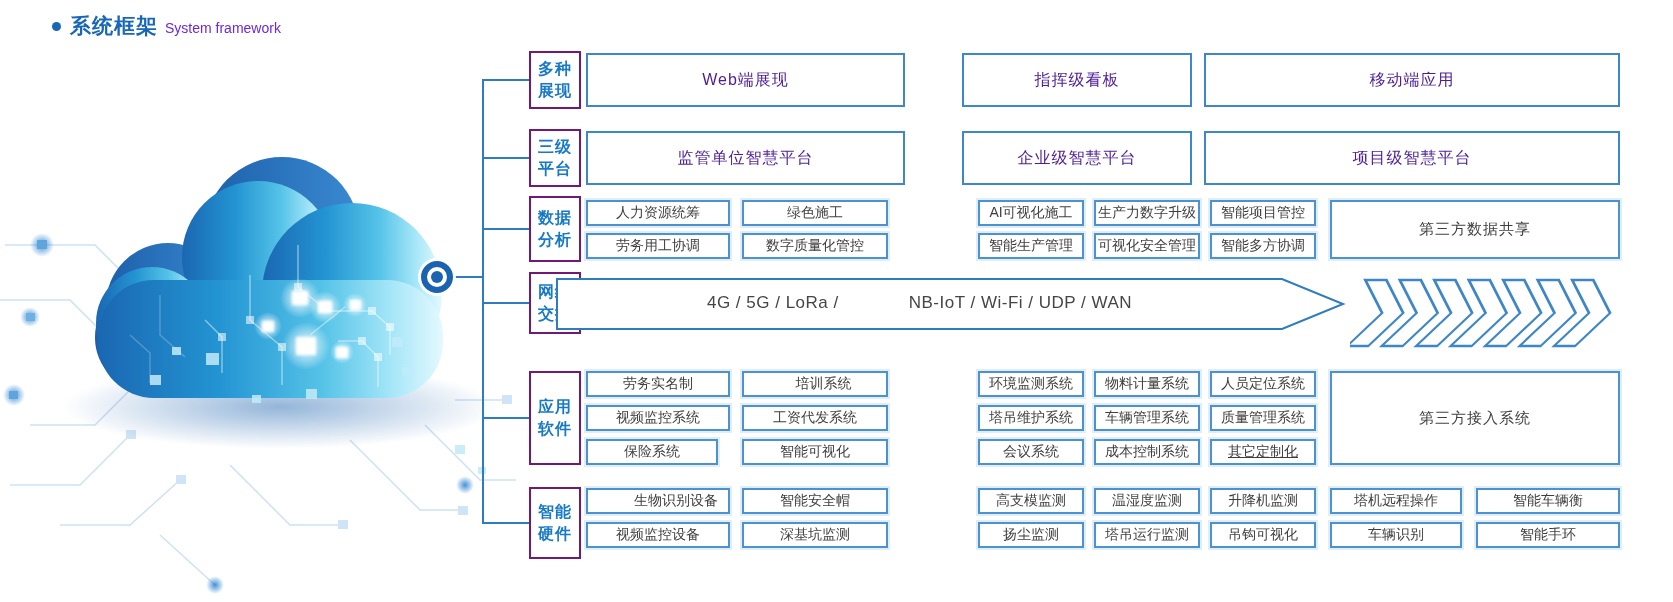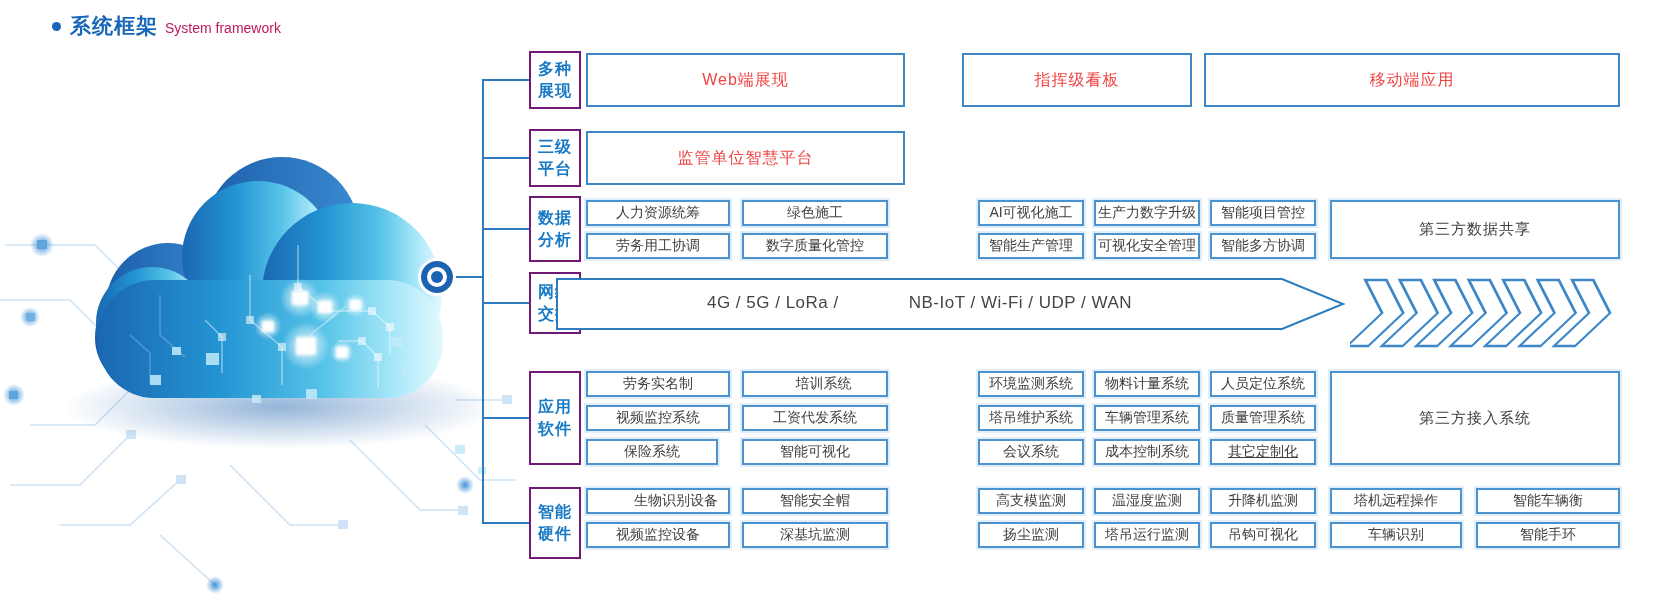--- a/index.html
+++ b/index.html
@@ -3,29 +3,29 @@
 <meta charset="utf-8">
 <style>
   html,body{margin:0;padding:0;background:#fff;}
   #stage{position:relative;width:1673px;height:602px;background:#fff;overflow:hidden;
          font-family:"Liberation Sans","DejaVu Sans",sans-serif;}
   .abs{position:absolute;box-sizing:border-box;}
   
   .title-row{left:52px;top:12px;display:flex;align-items:baseline;}
   .bullet{width:9px;height:9px;border-radius:50%;background:#1866b8;align-self:center;margin-right:9px;}
   .t-zh{font-size:21px;font-weight:bold;color:#1866b8;letter-spacing:1px;}
-  .t-en{font-size:14px;color:#be185d;margin-left:7px;}
+  .t-en{font-size:14px;color:#6d28d9;margin-left:7px;}
   
   .line{position:absolute;background:#2e7cc0;}
   
   .labelbox{background:#fff;border:2px solid #701a75;color:#187ac5;font-weight:bold;font-size:16px;
             line-height:1.4;letter-spacing:1px;display:flex;flex-direction:column;align-items:center;justify-content:center;}
   
   .bigbox{background:#fff;border:2px solid #3e88c8;display:flex;align-items:center;justify-content:center;
-          font-size:16px;color:#ef4444;letter-spacing:1px;}
+          font-size:16px;color:#4c1d95;letter-spacing:1px;}
   
   .smbox{background:#fff;border:2px solid #4a93cf;box-shadow:0 0 0 2px rgba(168,205,238,.35);
          display:flex;align-items:center;justify-content:center;font-size:14px;color:#3f3f3f;}
   .tallbox{background:#fff;border:2px solid #4a93cf;box-shadow:0 0 0 2px rgba(168,205,238,.35);
          display:flex;align-items:center;justify-content:center;font-size:15px;color:#3f3f3f;letter-spacing:1px;}
   
   .bartext{display:flex;align-items:center;justify-content:center;gap:70px;font-size:17px;color:#454545;letter-spacing:.5px;}
   
   .node{width:32px;height:32px;border-radius:50%;border:6px solid #1b63b0;background:#fff;
         box-shadow:0 0 0 3px rgba(255,255,255,.95);}
@@ -203,20 +203,22 @@
   <div class="abs labelbox" style="left:529px;top:487px;width:52px;height:72px;">
     <span>智能</span>
       <span>硬件</span>
   </div>
 
   <div class="abs bigbox" style="left:586px;top:53px;width:319px;height:54px;">Web端展现</div>
   <div class="abs bigbox" style="left:1204px;top:53px;width:416px;height:54px;">移动端应用</div>
   <div class="abs bigbox" style="left:962px;top:53px;width:230px;height:54px;">指挥级看板</div>
 
   <div class="abs bigbox" style="left:586px;top:131px;width:319px;height:54px;">监管单位智慧平台</div>
+  <div class="abs bigbox" style="left:962px;top:131px;width:230px;height:54px;">企业级智慧平台</div>
+  <div class="abs bigbox" style="left:1204px;top:131px;width:416px;height:54px;">项目级智慧平台</div>
 
   <div class="abs smbox" style="left:586px;top:200px;width:144px;height:26px;">人力资源统筹</div>
   <div class="abs smbox" style="left:586px;top:233px;width:144px;height:26px;">劳务用工协调</div>
   <div class="abs smbox" style="left:742px;top:200px;width:146px;height:26px;">绿色施工</div>
   <div class="abs smbox" style="left:742px;top:233px;width:146px;height:26px;">数字质量化管控</div>
   <div class="abs smbox" style="left:978px;top:200px;width:106px;height:26px;">AI可视化施工</div>
   <div class="abs smbox" style="left:978px;top:233px;width:106px;height:26px;">智能生产管理</div>
   <div class="abs smbox" style="left:1094px;top:200px;width:106px;height:26px;">生产力数字升级</div>
   <div class="abs smbox" style="left:1094px;top:233px;width:106px;height:26px;">可视化安全管理</div>
   <div class="abs smbox" style="left:1210px;top:200px;width:106px;height:26px;">智能项目管控</div>

